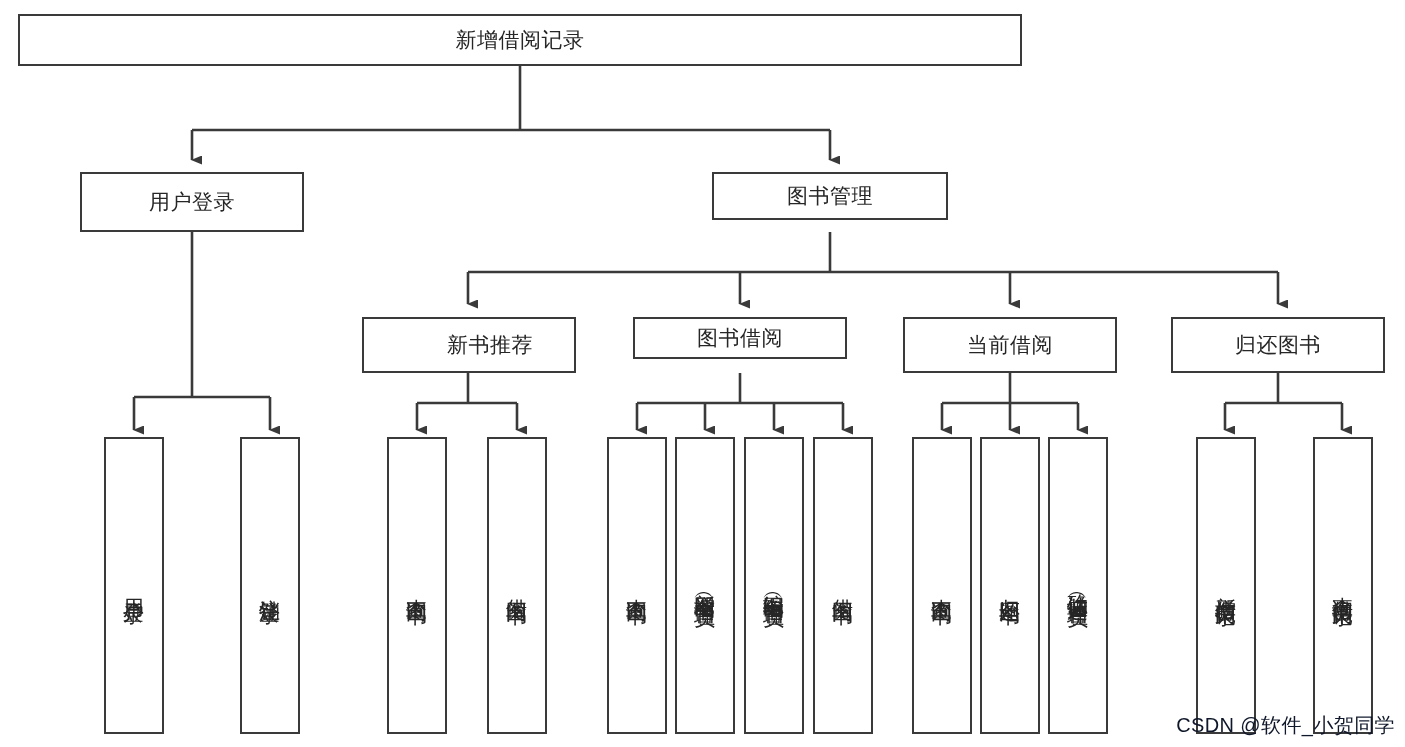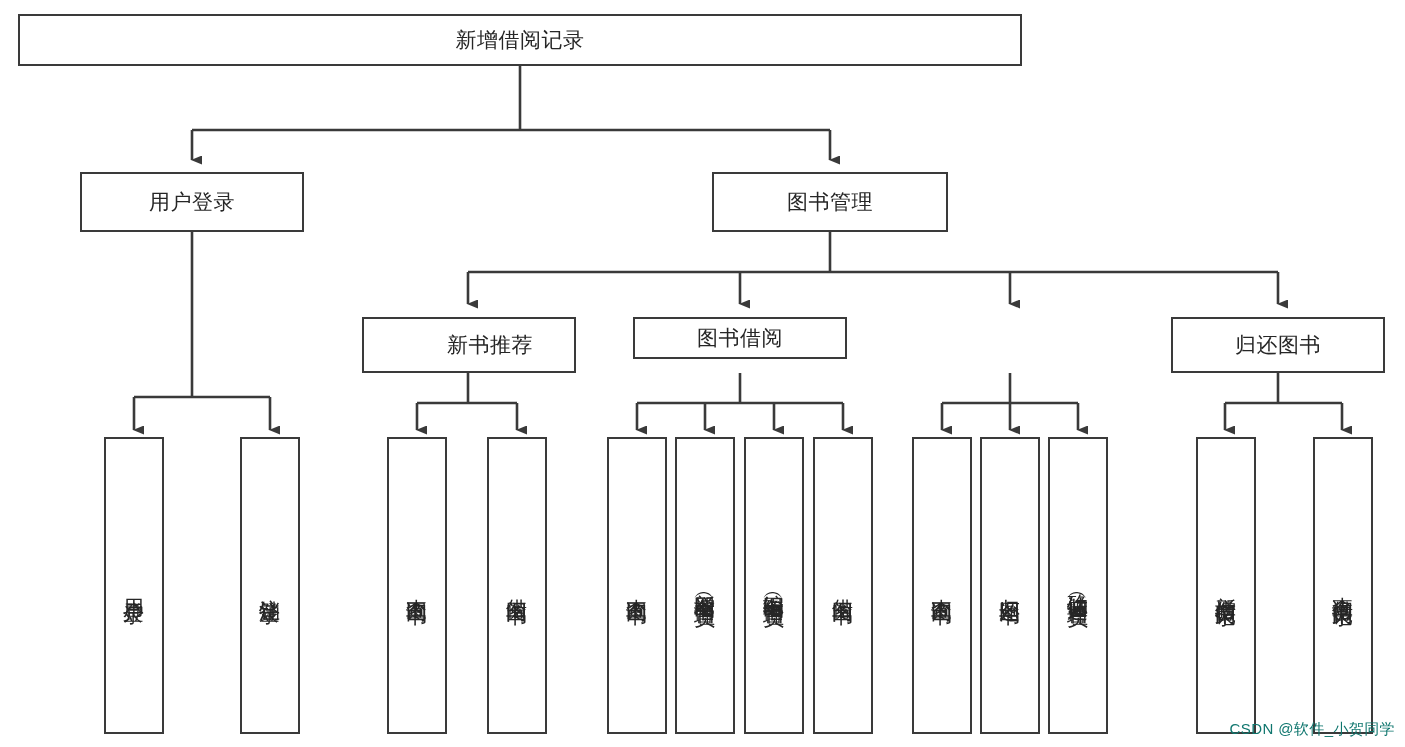--- a/index.html
+++ b/index.html
@@ -59,22 +59,22 @@
     text-orientation: upright;
     font-size: 21px;
     letter-spacing: 2px;
     line-height: 1.1;
     max-height: 100%;
   }
   #watermark {
     position: absolute;
     right: 10px;
     bottom: 8px;
-    font-size: 15px;
-    color: #0f766e;
+    font-size: 20px;
+    color: #0f172a;
     letter-spacing: 0.4px;
     white-space: nowrap;
     z-index: 5;
     user-select: none;
   }
 </style>
 </head>
 <body>
 
 <div id="diagram-canvas">
@@ -131,32 +131,35 @@
   </svg>
 
   <div class="node root horizontal" style="left:18px; top:14px; width:1004px; height:52px;">
     <span class="node-label">新增借阅记录</span>
   </div>
 
   <div class="node horizontal" style="left:80px; top:172px; width:224px; height:60px;">
     <span class="node-label">用户登录</span>
   </div>
 
-  <div class="node horizontal" style="left:712px; top:172px; width:236px; height:60px;">
+  <div class="node horizontal" style="left:712px; top:172px; width:236px; height:48px;">
     <span class="node-label">图书管理</span>
   </div>
 
   <div class="node horizontal" style="left:362px; top:317px; width:214px; height:56px;padding-left:42px;">
     <span class="node-label">新书推荐</span>
   </div>
 
   <div class="node horizontal" style="left:633px; top:317px; width:214px; height:42px;">
     <span class="node-label">图书借阅</span>
   </div>
 
+  <div class="node horizontal" style="left:903px; top:317px; width:214px; height:56px;">
+    <span class="node-label">当前借阅</span>
+  </div>
 
   <div class="node horizontal" style="left:1171px; top:317px; width:214px; height:56px;">
     <span class="node-label">归还图书</span>
   </div>
 
   <div class="node vertical" style="left:104px; top:437px; width:60px; height:297px;">
     <span class="node-label">用户登录</span>
   </div>
 
   <div class="node vertical" style="left:240px; top:437px; width:60px; height:297px;">

